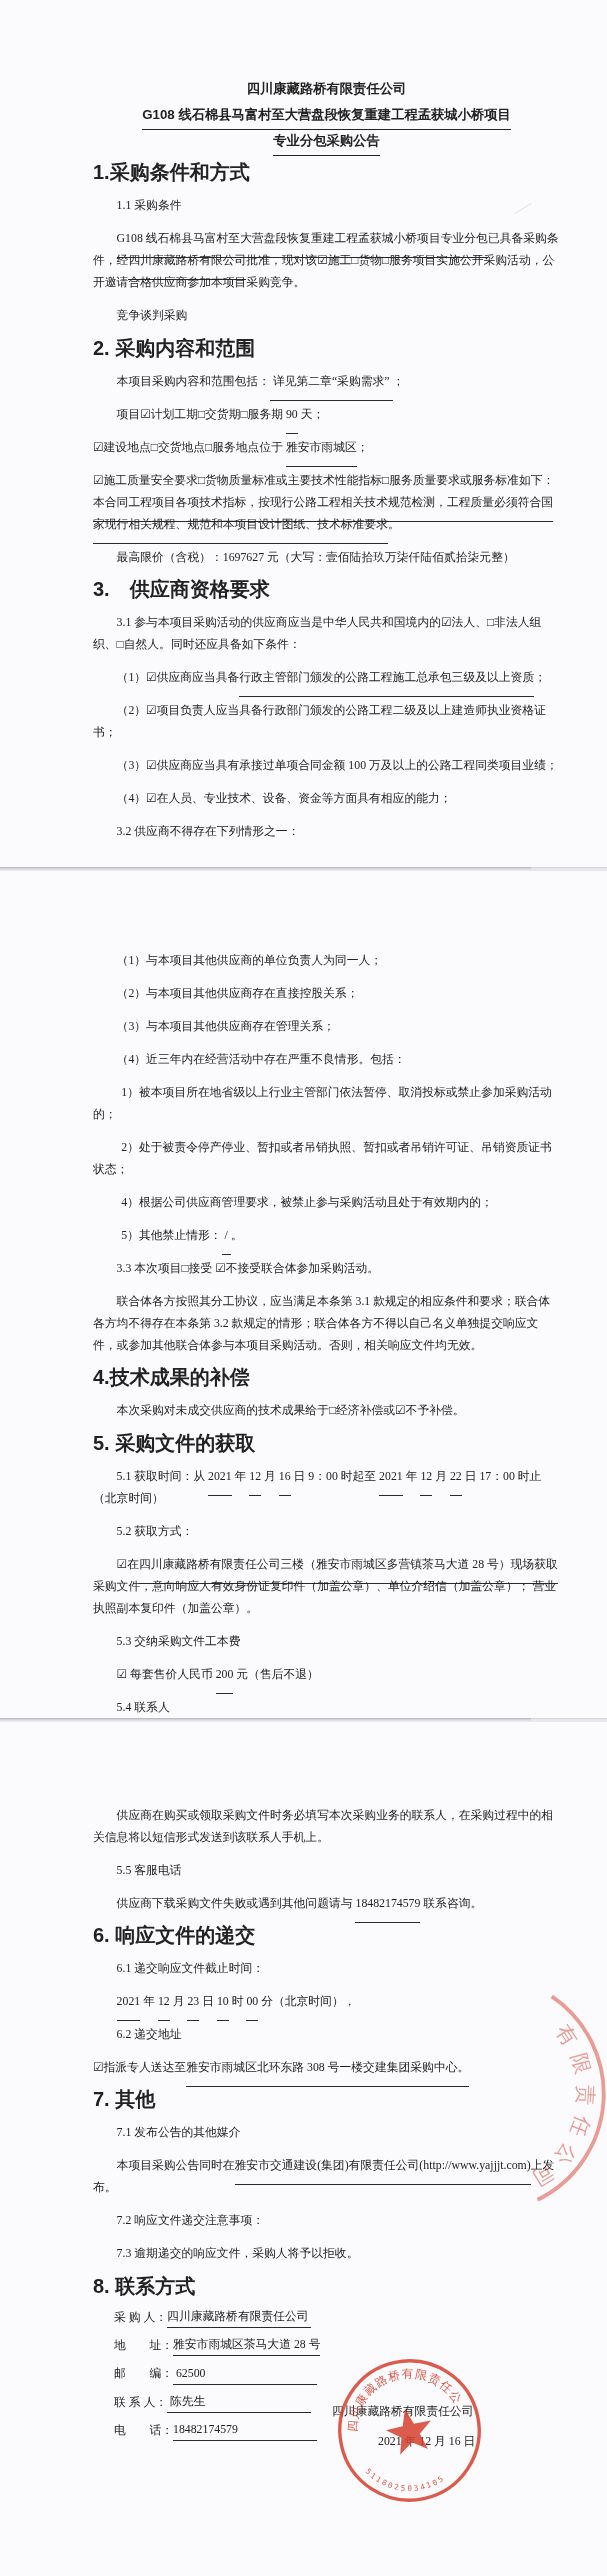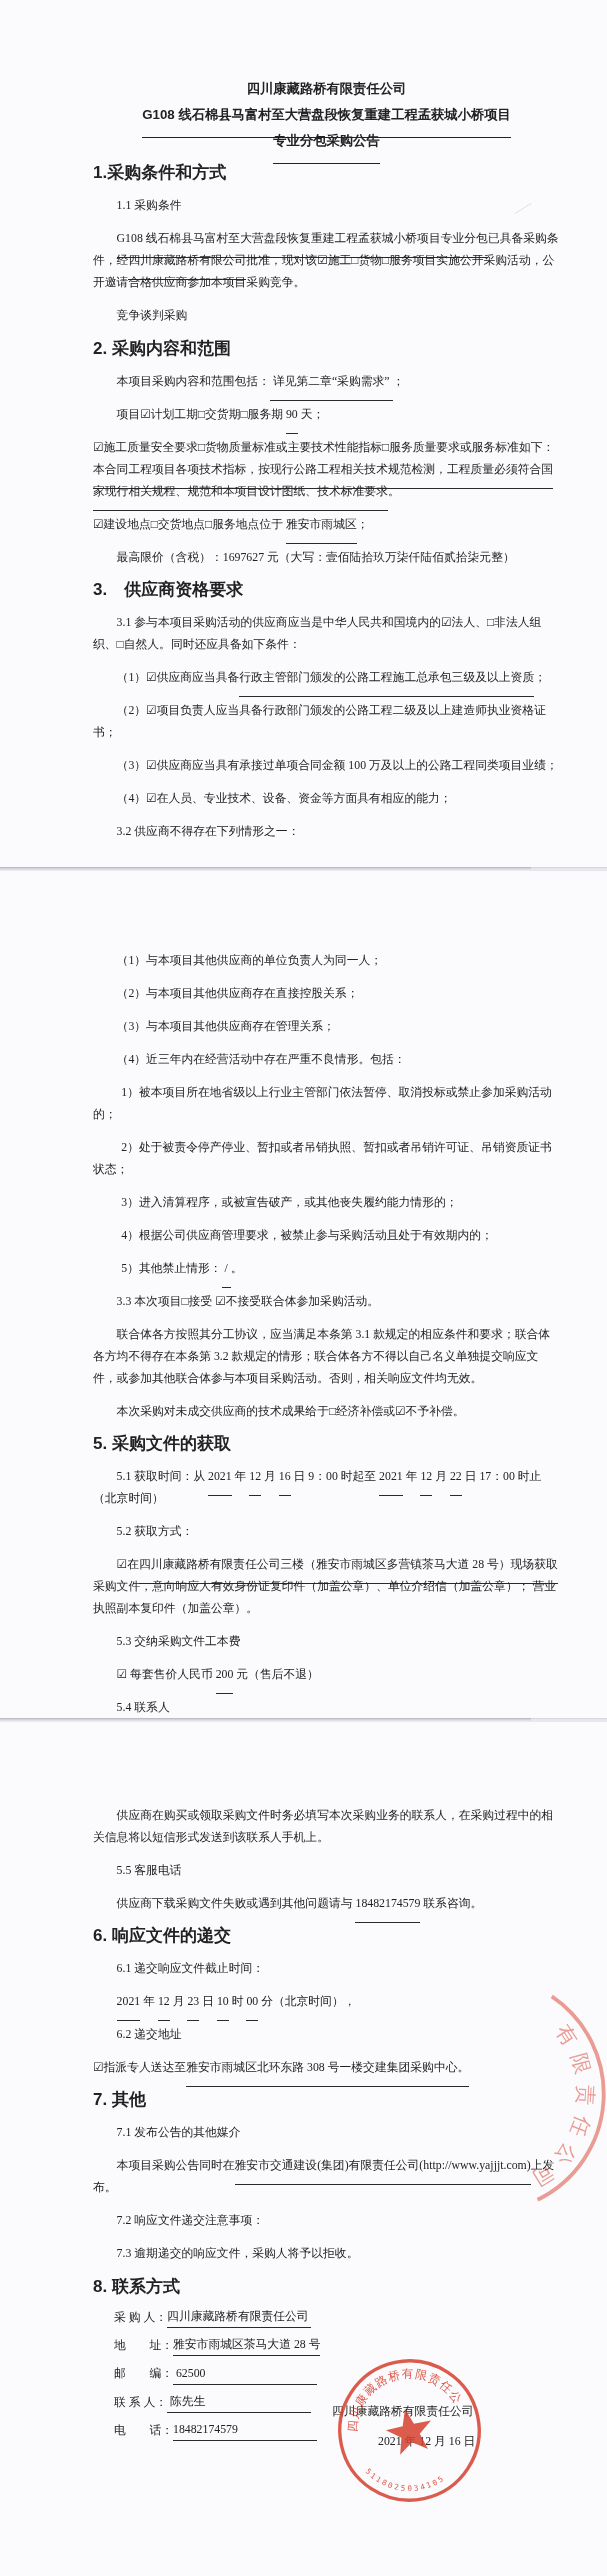--- a/index.html
+++ b/index.html
@@ -25,25 +25,25 @@
   .pg3{height:854px;padding-top:71px;}
   .seam{height:3.8px;background:linear-gradient(#c9c5d2,#f0eef5);}
   .t1,.t2,.t3{
     text-align:center;
     font-family:"Liberation Sans","DejaVu Sans",sans-serif;
     font-weight:bold;
     font-size:13.3px;
     line-height:20px;
     margin:0 0 6px 0;
   }
-  .t2 span,.t3 span{border-bottom:1.2px solid #222;padding-bottom:15px;}
+  .t2 span,.t3 span{border-bottom:1.2px solid #222;padding-bottom:7px;}
   .h{
     font-family:"Liberation Sans","DejaVu Sans",sans-serif;
     font-weight:bold;
-    font-size:17px;
+    font-size:20px;
     line-height:21px;
     margin:11.4px 0 8.4px 0;
     white-space:pre-wrap;
   }
   .p,.s{
     font-size:11.8px;
     line-height:22px;
     margin:11px 0;
     white-space:pre-wrap;
   }
@@ -76,22 +76,22 @@
     <div class="t3"><span>专业分包采购公告</span></div>
 
     <div class="h">1.采购条件和方式</div>
     <div class="s ind">1.1 采购条件</div>
     <div class="p ind"><span class="u">G108 线石棉县马富村至大营盘段恢复重建工程孟获城小桥项目专业分包</span><span>已具备采购条件，经</span><span class="u">四川康藏路桥有限公司</span><span>批准，现对该☑施工□货物□服务项目实施公开采购活动，公开邀请合格供应商参加本项目采购竞争。</span></div>
     <div class="p ind">竞争谈判采购</div>
 
     <div class="h">2. 采购内容和范围</div>
     <div class="p ind"><span>本项目采购内容和范围包括：</span><span class="u"> 详见第二章“采购需求” </span><span>；</span></div>
     <div class="p ind"><span>项目☑计划工期□交货期□服务期 </span><span class="u">90</span><span> 天；</span></div>
+    <div class="p"><span>☑建设地点□交货地点□服务地点位于 </span><span class="u">雅安市雨城区</span><span>；</span></div>
     <div class="p"><span>☑施工质量安全要求□货物质量标准或主要技术性能指标□服务质量要求或服务标准如下：</span><span class="u">本合同工程项目各项技术指标，按现行公路工程相关技术规范检测，工程质量必须符合国家现行相关规程、规范和本项目设计图纸、技术标准要求</span><span>。</span></div>
-    <div class="p"><span>☑建设地点□交货地点□服务地点位于 </span><span class="u">雅安市雨城区</span><span>；</span></div>
     <div class="p ind">最高限价（含税）：1697627 元（大写：壹佰陆拾玖万柒仟陆佰贰拾柒元整）</div>
 
     <div class="h">3.　供应商资格要求</div>
     <div class="p ind">3.1 参与本项目采购活动的供应商应当是中华人民共和国境内的☑法人、□非法人组织、□自然人。同时还应具备如下条件：</div>
     <div class="p ind"><span>（1）☑供应商应当具备</span><span class="u">行政主管部门颁发的公路工程施工总承包三级及以上资质</span><span>；</span></div>
     <div class="p ind">（2）☑项目负责人应当具备行政部门颁发的公路工程二级及以上建造师执业资格证书；</div>
     <div class="p ind">（3）☑供应商应当具有承接过单项合同金额 100 万及以上的公路工程同类项目业绩；</div>
     <div class="p ind">（4）☑在人员、专业技术、设备、资金等方面具有相应的能力；</div>
     <div class="s ind">3.2 供应商不得存在下列情形之一：</div>
 
@@ -100,26 +100,26 @@
 
   <div class="seam"></div>
 
   <div class="pg pg2">
     <div class="p ind">（1）与本项目其他供应商的单位负责人为同一人；</div>
     <div class="p ind">（2）与本项目其他供应商存在直接控股关系；</div>
     <div class="p ind">（3）与本项目其他供应商存在管理关系；</div>
     <div class="p ind">（4）近三年内在经营活动中存在严重不良情形。包括：</div>
     <div class="p ind2">1）被本项目所在地省级以上行业主管部门依法暂停、取消投标或禁止参加采购活动的；</div>
     <div class="p ind2">2）处于被责令停产停业、暂扣或者吊销执照、暂扣或者吊销许可证、吊销资质证书状态；</div>
-    <div class="p ind2">3）进入清算程序，或被宣告破产，或其他丧失履约能力情形的；</div>
     <div class="p ind2">4）根据公司供应商管理要求，被禁止参与采购活动且处于有效期内的；</div>
     <div class="p ind2"><span>5）其他禁止情形：</span><span class="u"> / </span><span>。</span></div>
     <div class="s ind">3.3 本次项目□接受 ☑不接受联合体参加采购活动。</div>
     <div class="p ind">联合体各方按照其分工协议，应当满足本条第 3.1 款规定的相应条件和要求；联合体各方均不得存在本条第 3.2 款规定的情形；联合体各方不得以自己名义单独提交响应文件，或参加其他联合体参与本项目采购活动。否则，相关响应文件均无效。</div>
 
+    <div class="h">4.技术成果的补偿</div>
     <div class="p ind">本次采购对未成交供应商的技术成果给于□经济补偿或☑不予补偿。</div>
 
     <div class="h">5. 采购文件的获取</div>
     <div class="p ind"><span>5.1 获取时间：从 </span><span class="u">2021</span><span> 年 </span><span class="u">12</span><span> 月 </span><span class="u">16</span><span> 日 9：00 时起至 </span><span class="u">2021</span><span> 年 </span><span class="u">12</span><span> 月 </span><span class="u">22</span><span> 日 17：00 时止（北京时间）</span></div>
     <div class="s ind">5.2 获取方式：</div>
     <div class="p ind"><span>☑在</span><span class="u">四川康藏路桥有限责任公司三楼（雅安市雨城区多营镇茶马大道 28 号）现场获取</span><span>采购文件，意向响应人有效身份证复印件（加盖公章）、单位介绍信（加盖公章）； 营业执照副本复印件（加盖公章）。</span></div>
     <div class="s ind">5.3 交纳采购文件工本费</div>
     <div class="p ind"><span>☑ 每套售价人民币 </span><span class="u">200</span><span> 元（售后不退）</span></div>
     <div class="s ind">5.4 联系人</div>
 

